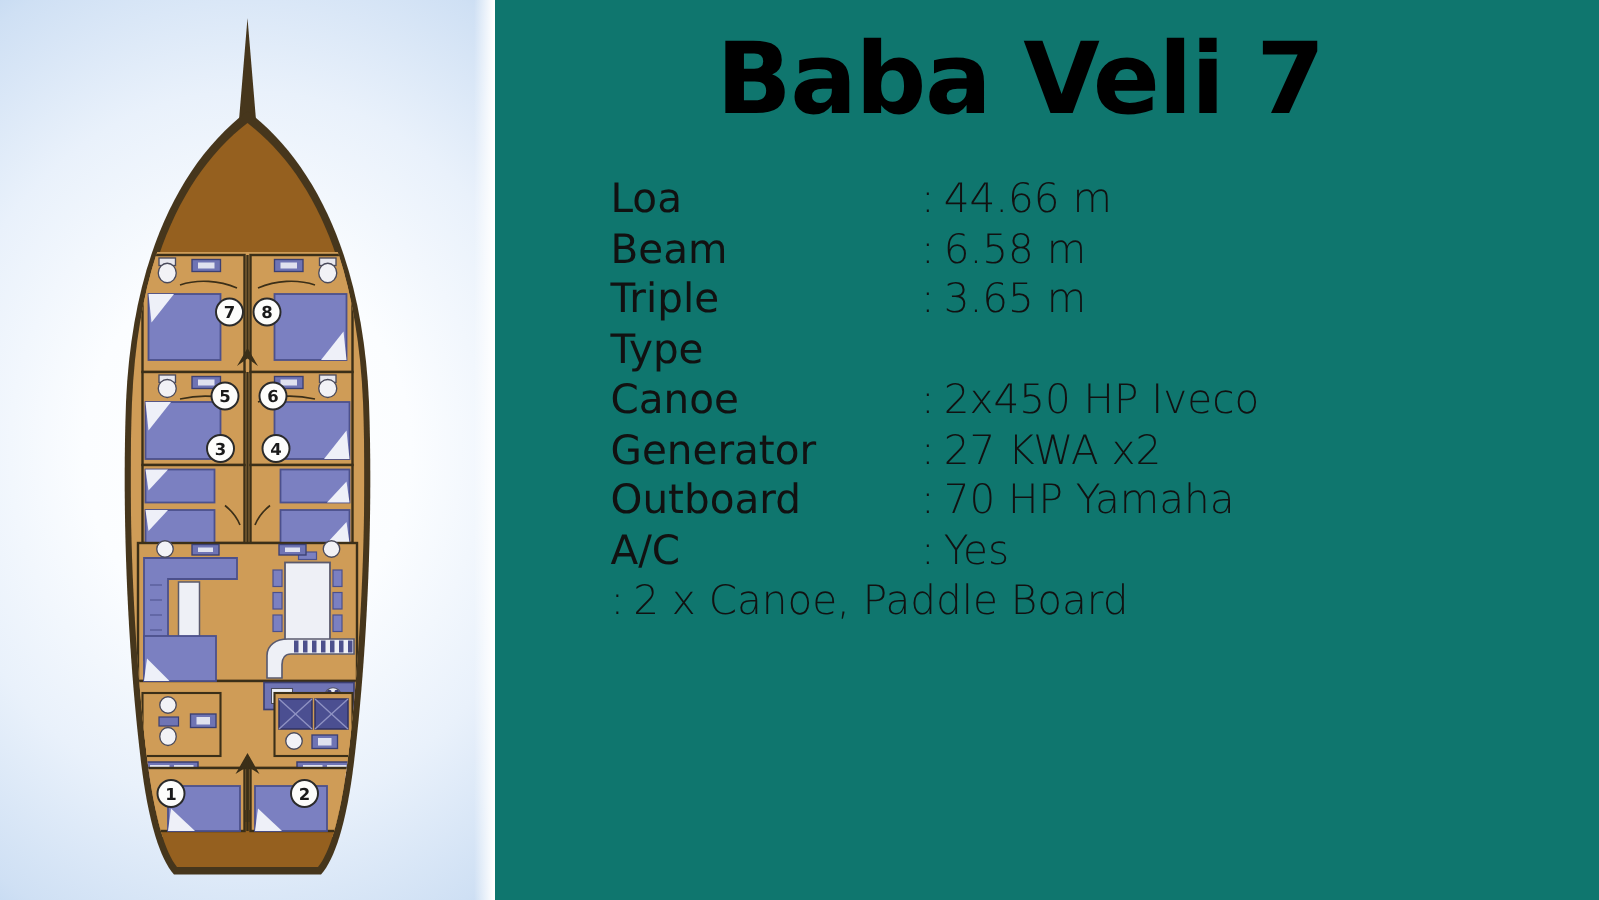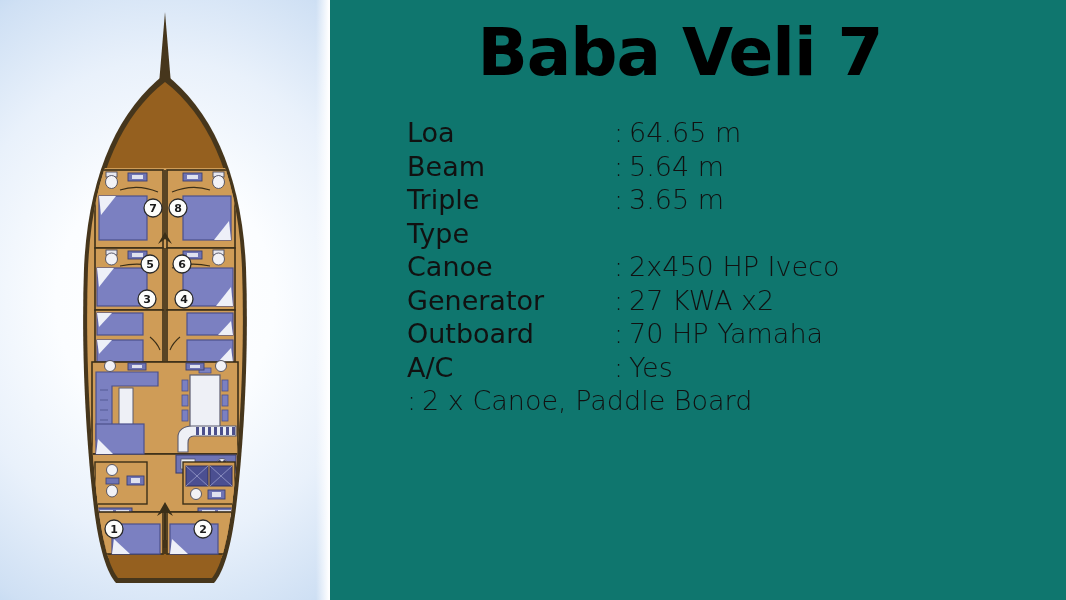--- a/index.html
+++ b/index.html
@@ -335,26 +335,26 @@
   </div>
 
   <div class="spec-panel">
 
     <div class="boat-title">Baba Veli 7</div>
 
     <div class="spec-list">
 
       <div class="spec-row">
         <div class="spec-label">Loa</div>
-        <div class="spec-value"><span class="colon">:</span><span>64.65 m</span></div>
+        <div class="spec-value"><span class="colon">:</span><span>44.66 m</span></div>
       </div>
 
       <div class="spec-row">
         <div class="spec-label">Beam</div>
-        <div class="spec-value"><span class="colon">:</span><span>5.64 m</span></div>
+        <div class="spec-value"><span class="colon">:</span><span>6.58 m</span></div>
       </div>
 
       <div class="spec-row">
         <div class="spec-label">Triple</div>
         <div class="spec-value"><span class="colon">:</span><span>3.65 m</span></div>
       </div>
 
       <div class="spec-row">
         <div class="spec-label">Type</div>
       </div>

